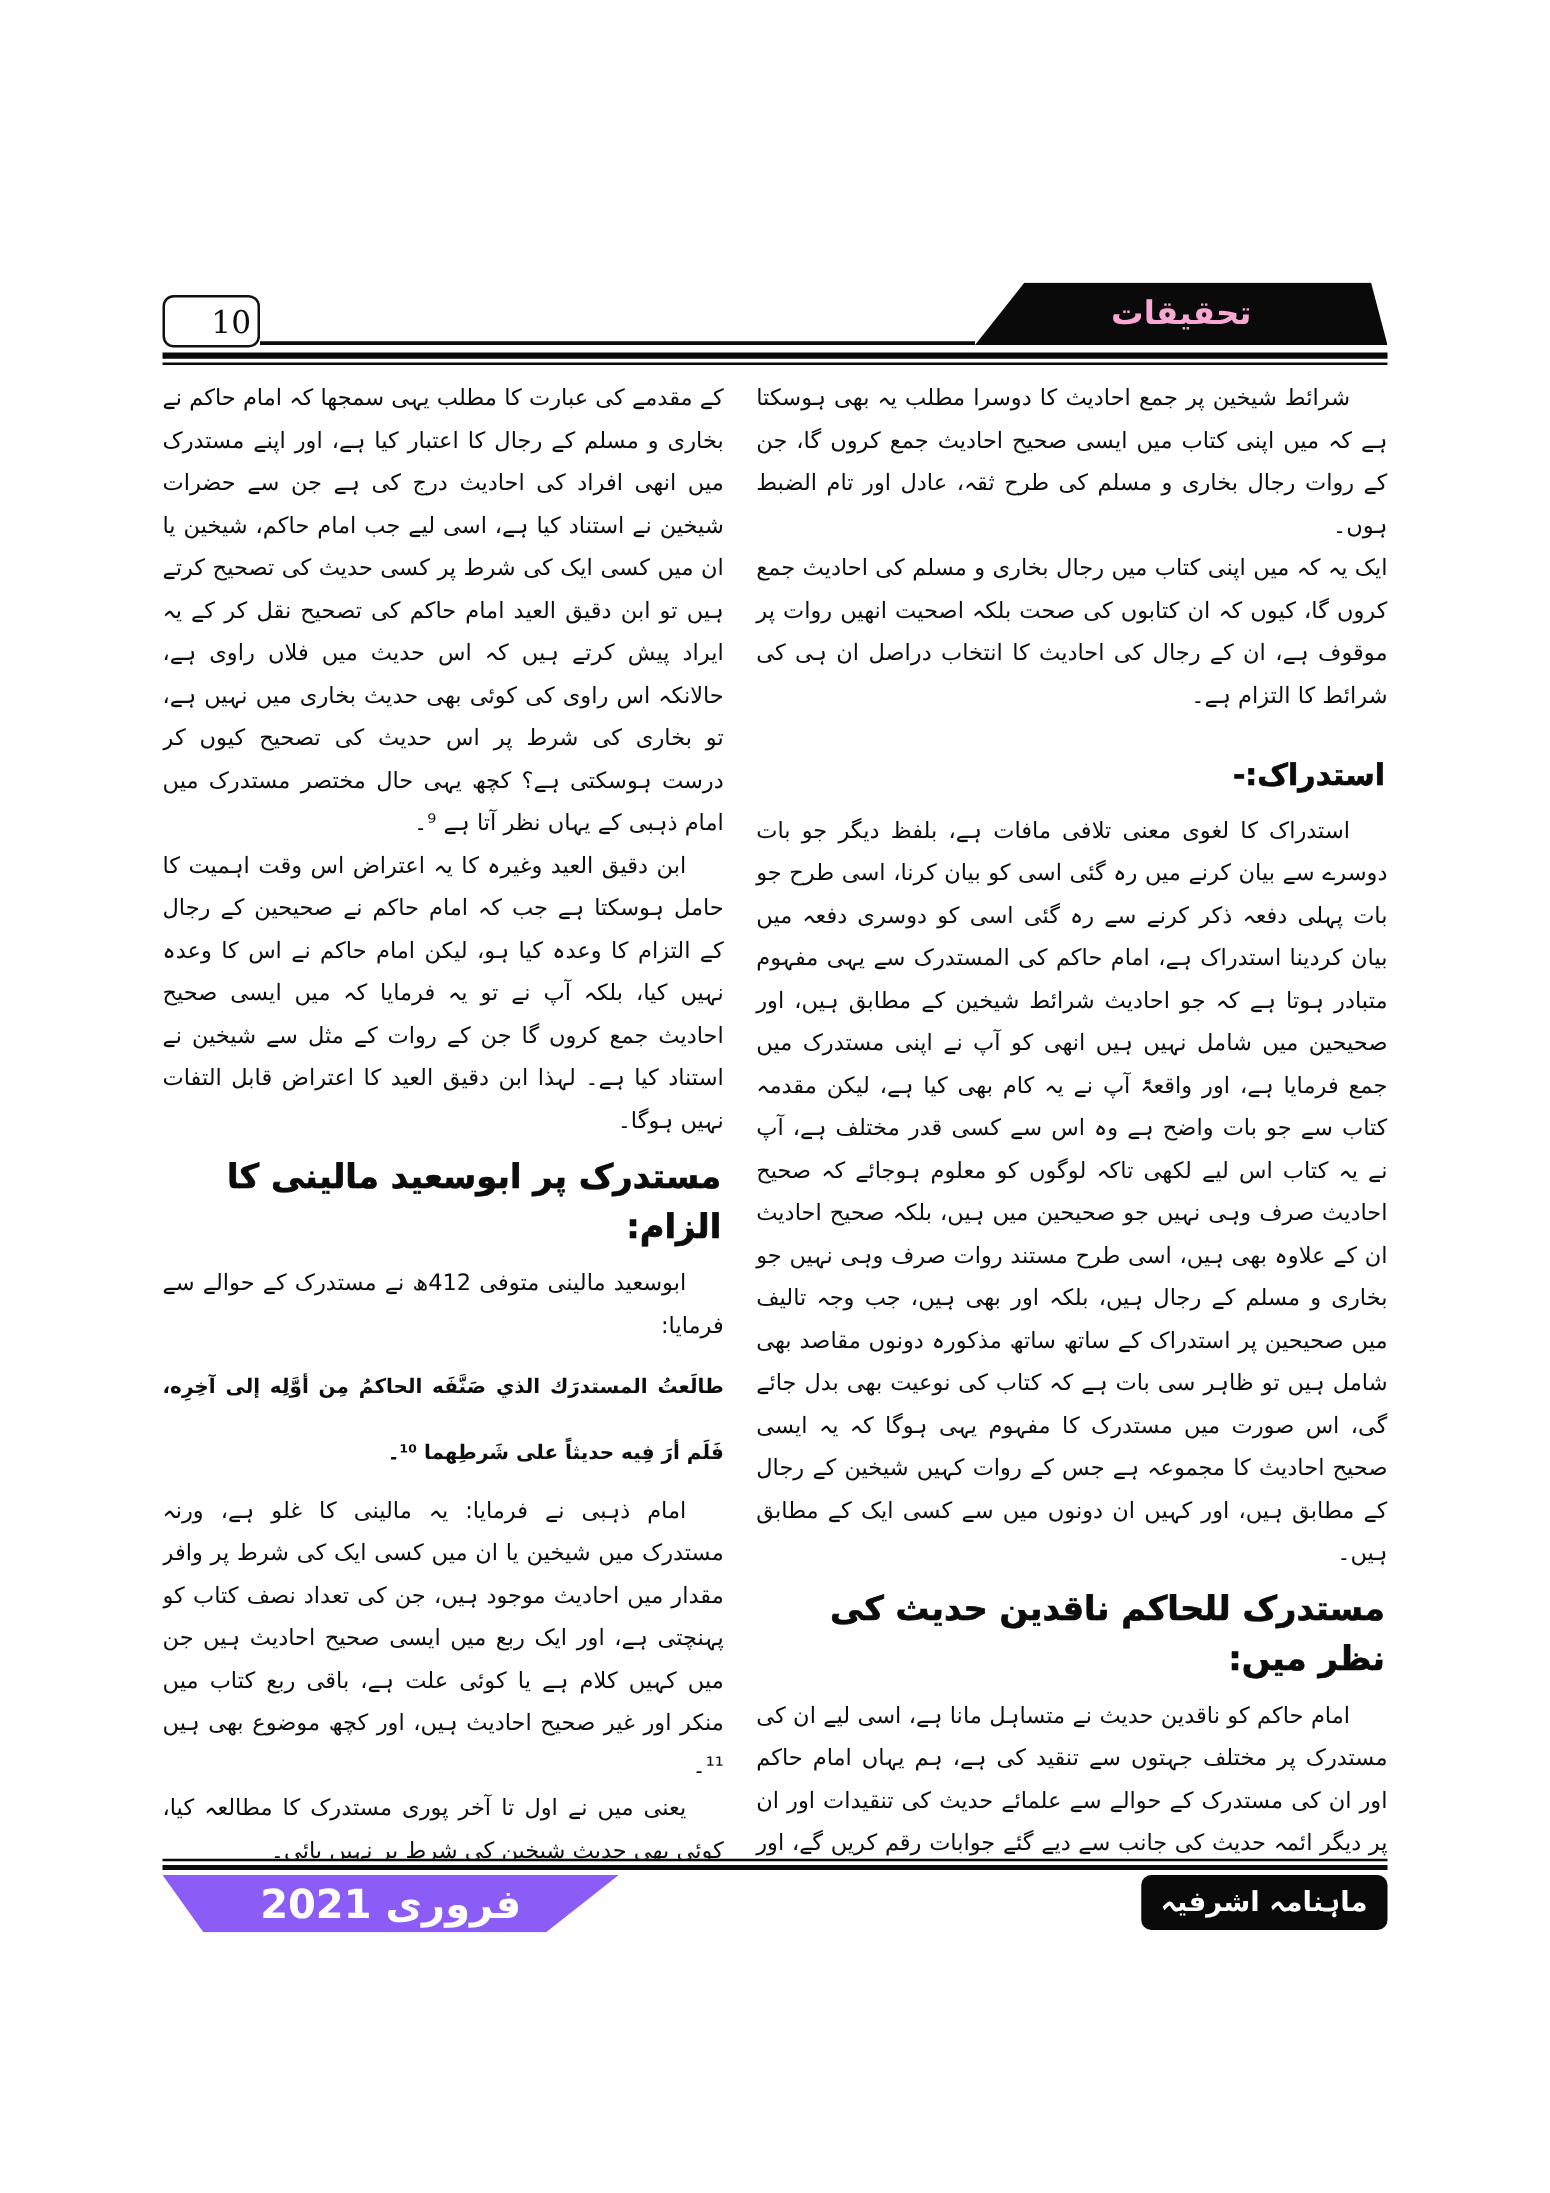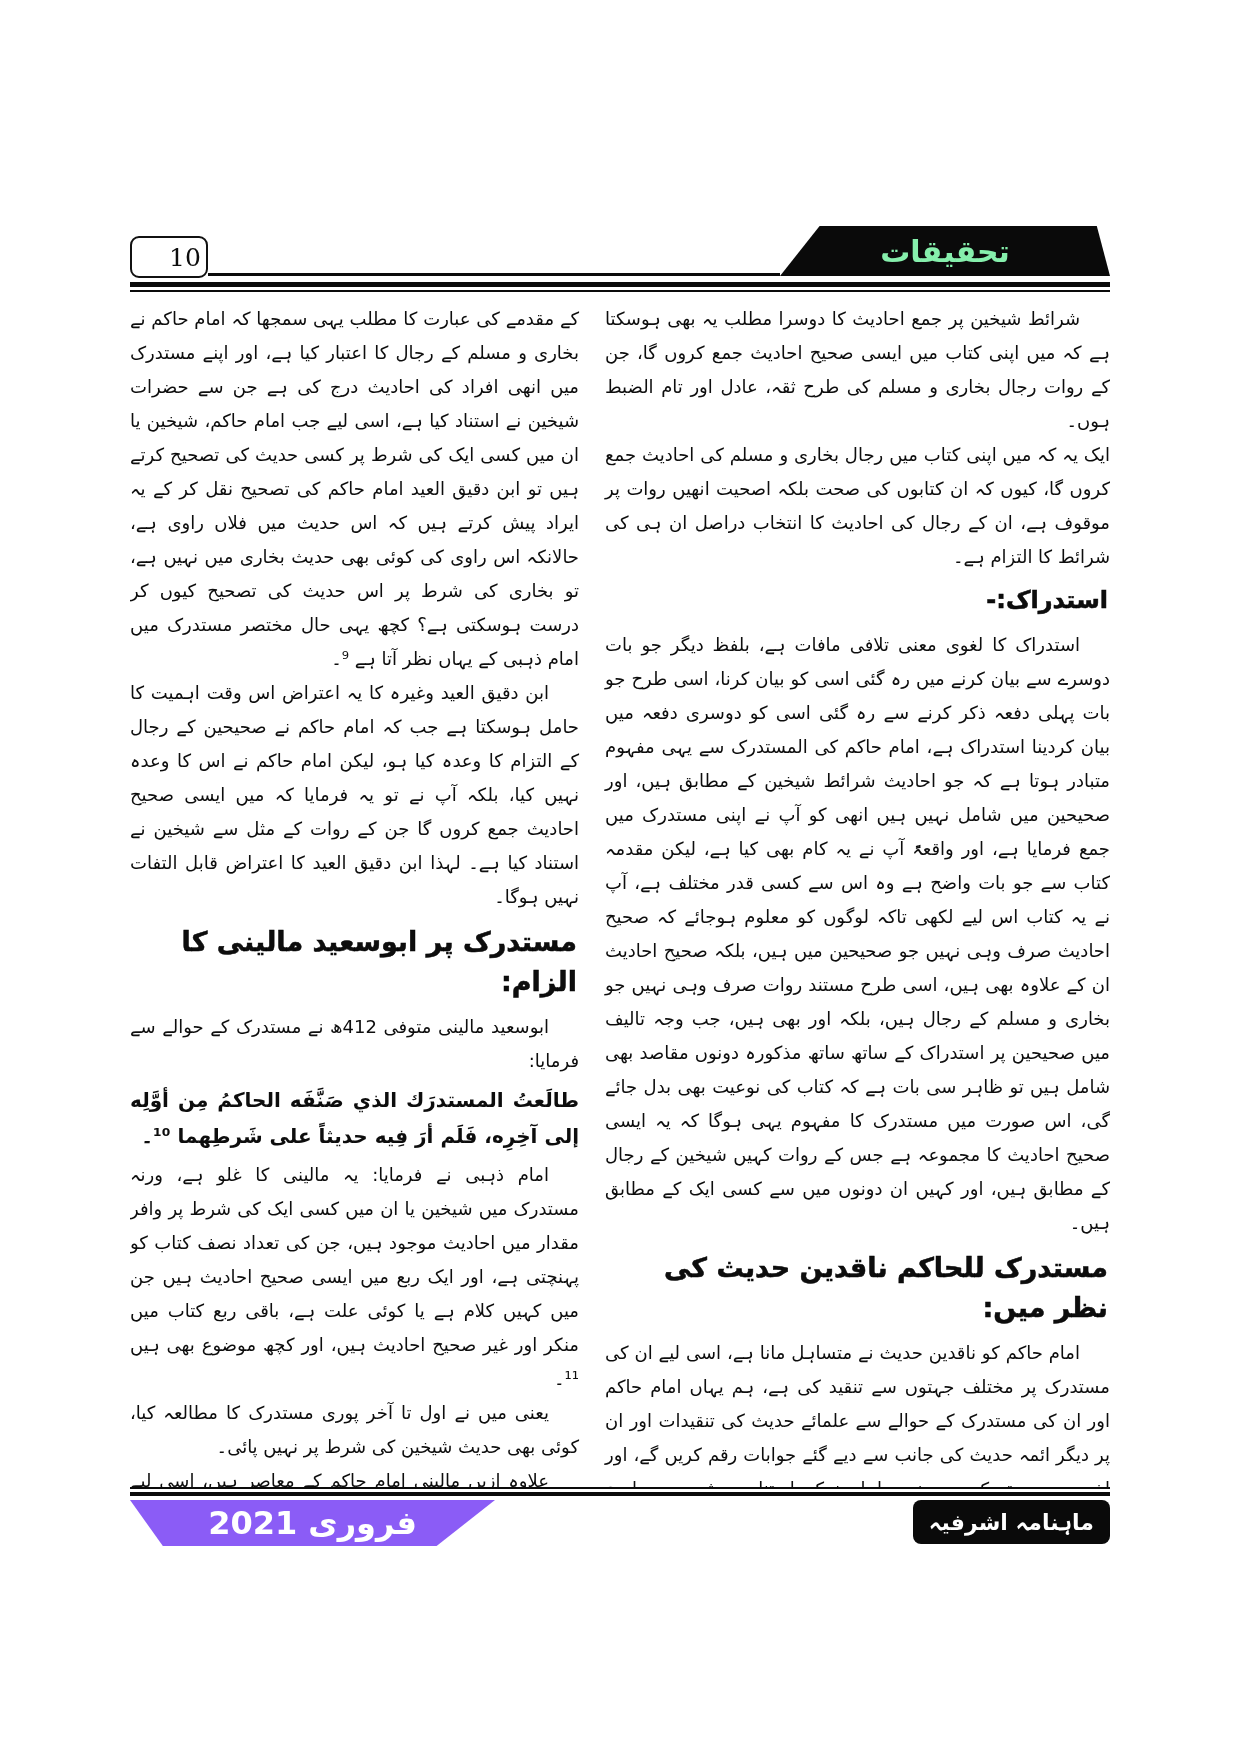--- a/index.html
+++ b/index.html
@@ -3,24 +3,24 @@
 <meta charset="utf-8">
 <style>
   * { margin:0; padding:0; box-sizing:border-box; }
   html,body { width:1240px; height:1754px; background:#ffffff; font-family:"DejaVu Sans", sans-serif; color:#0d0d0d; }
   .page { position:relative; width:1240px; height:1754px; overflow:hidden; background:#fff; }
   .content { position:absolute; right:130px; top:224px; width:980px; }
 
   
   .header-row { display:flex; align-items:flex-end; height:52px; direction:rtl; }
   .banner {
-    background:#0a0a0a; color:#86efac; height:50px; width:330px;
+    background:#0a0a0a; color:#f9a8d4; height:50px; width:330px;
     clip-path:polygon(12% 0, 96% 0, 100% 100%, 0 100%);
     display:flex; align-items:center; justify-content:center;
-    font-size:30px; font-weight:bold; letter-spacing:1px;
+    font-size:26px; font-weight:bold; letter-spacing:1px;
   }
   .header-connector { flex:1 1 auto; border-bottom:3px solid #0a0a0a; height:3px; }
   .page-num-box {
     width:78px; height:42px; border:2px solid #111; border-radius:9px;
     display:flex; align-items:center; justify-content:center;
     font-family:"DejaVu Serif", serif; font-size:25px; background:#fff;
     direction:ltr; margin-bottom:-2px;padding-left:32px;
   }
   .rule-thick { border-top:5px solid #0a0a0a; margin-top:6px; }
   .rule-thin  { border-top:2px solid #0a0a0a; margin-top:3px; }
@@ -28,22 +28,22 @@
   
   .columns { display:flex; direction:rtl; gap:26px; margin-top:10px; height:1185px; overflow:hidden; }
   .col { flex:1 1 0; }
   .col-right { flex:0 0 505px; }
   .para { font-size:18px; line-height:34px; text-align:justify; direction:rtl; }
   .para.indent { text-indent:30px; }
   .heading {
     font-weight:bold; text-align:right; font-size:27px; line-height:40px;
     margin:8px 2px 8px 0; -webkit-text-stroke:0.5px #000; letter-spacing:0px;
   }
-  .heading.small { font-size:24px; margin-top:6px; }
-  .arabic { font-size:20px; font-weight:bold; line-height:36px; text-align:justify; direction:rtl; margin:4px 0; }
+  .heading.small { font-size:24px; margin-top:26px; }
+  .arabic { font-size:16px; font-weight:bold; line-height:53px; text-align:justify; direction:rtl; margin:4px 0; }
 
   
   .footer { position:absolute; right:130px; top:1487px; width:980px; }
   .footer-rules div { border-top:2px solid #0a0a0a; }
   .footer-rules div + div { border-top-width:4px; margin-top:3px; }
   .footer-row { display:flex; direction:rtl; justify-content:space-between; align-items:flex-start; margin-top:4px; }
   .mag-badge {
     background:#0a0a0a; color:#fff; border-radius:8px; height:44px; min-width:165px;
     display:flex; align-items:center; justify-content:center; font-size:22px; font-weight:bold; padding:10px 16px;
   }

